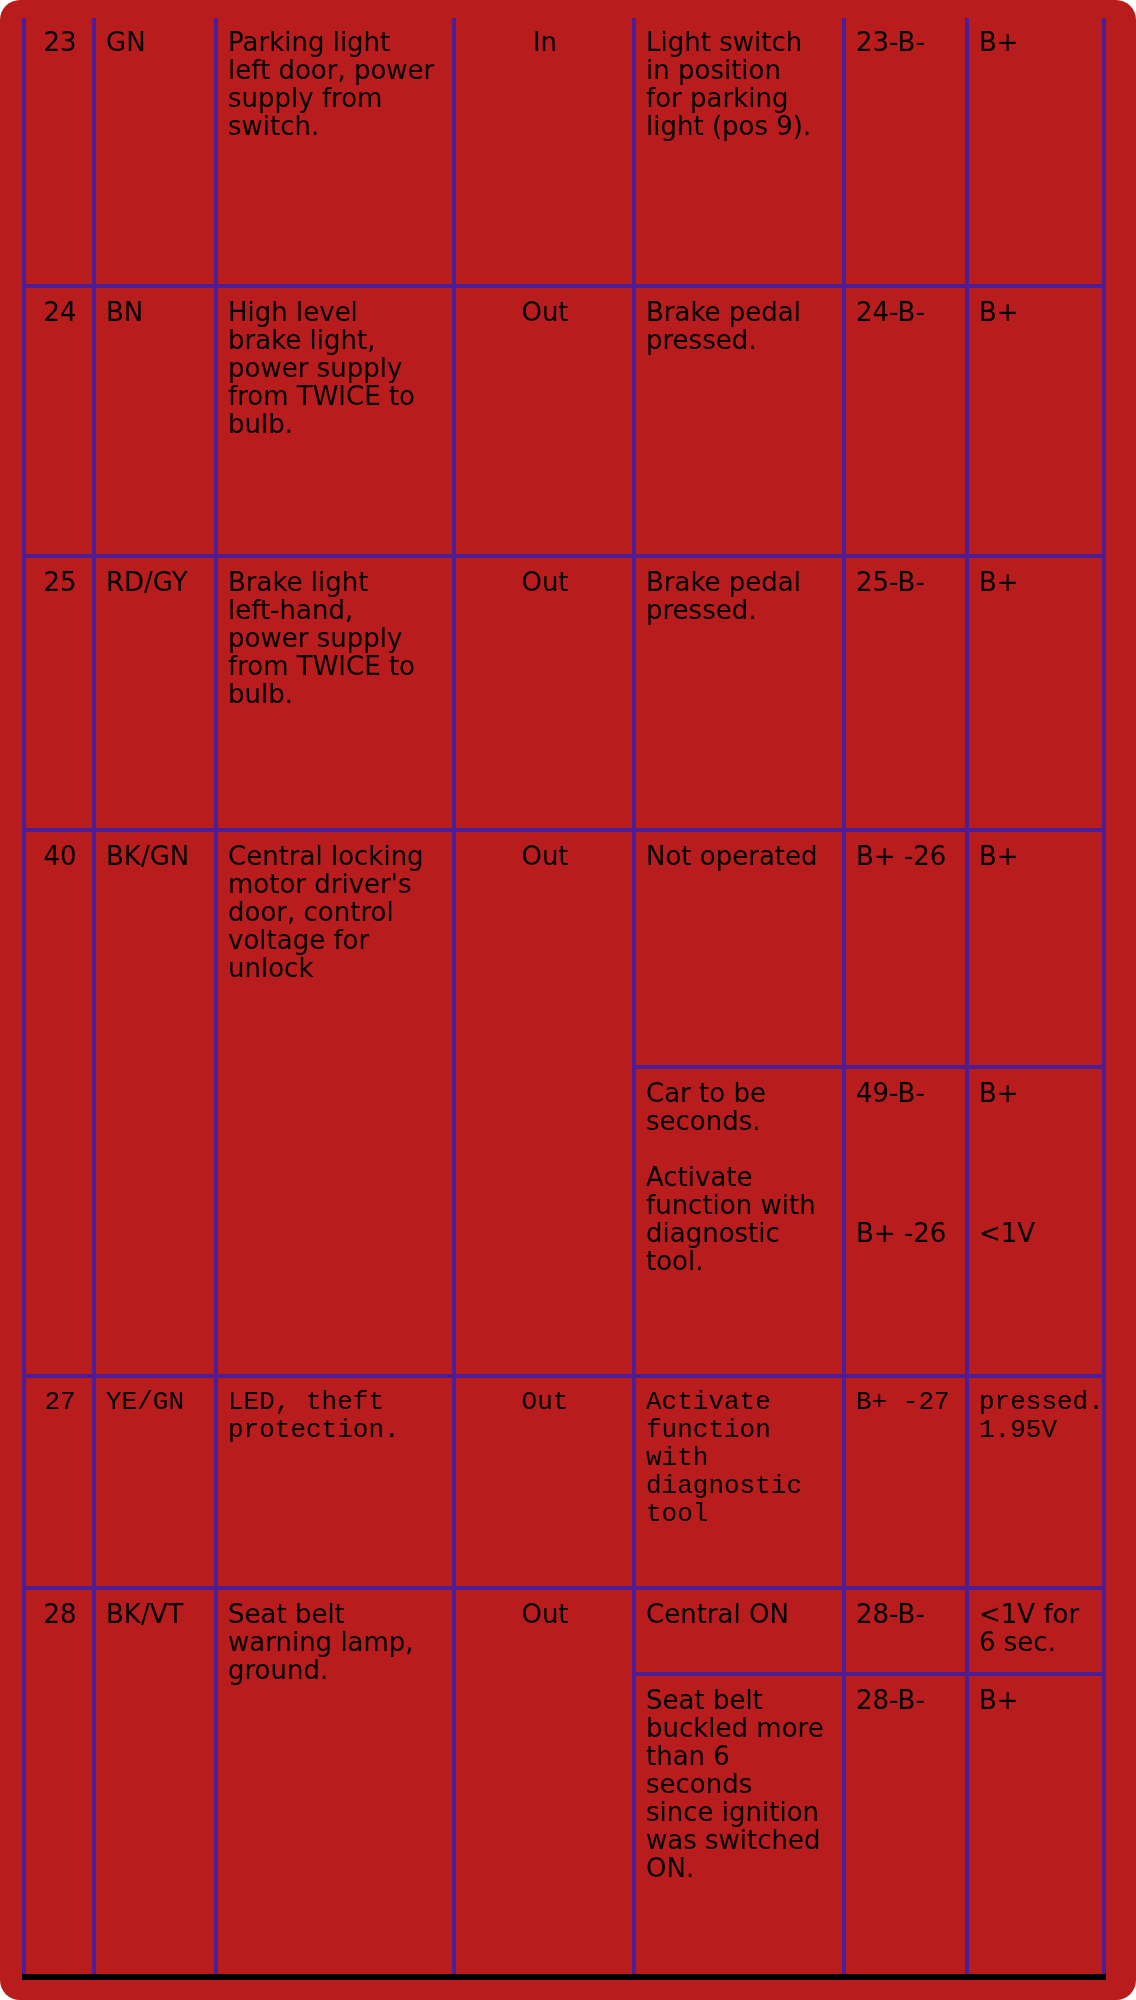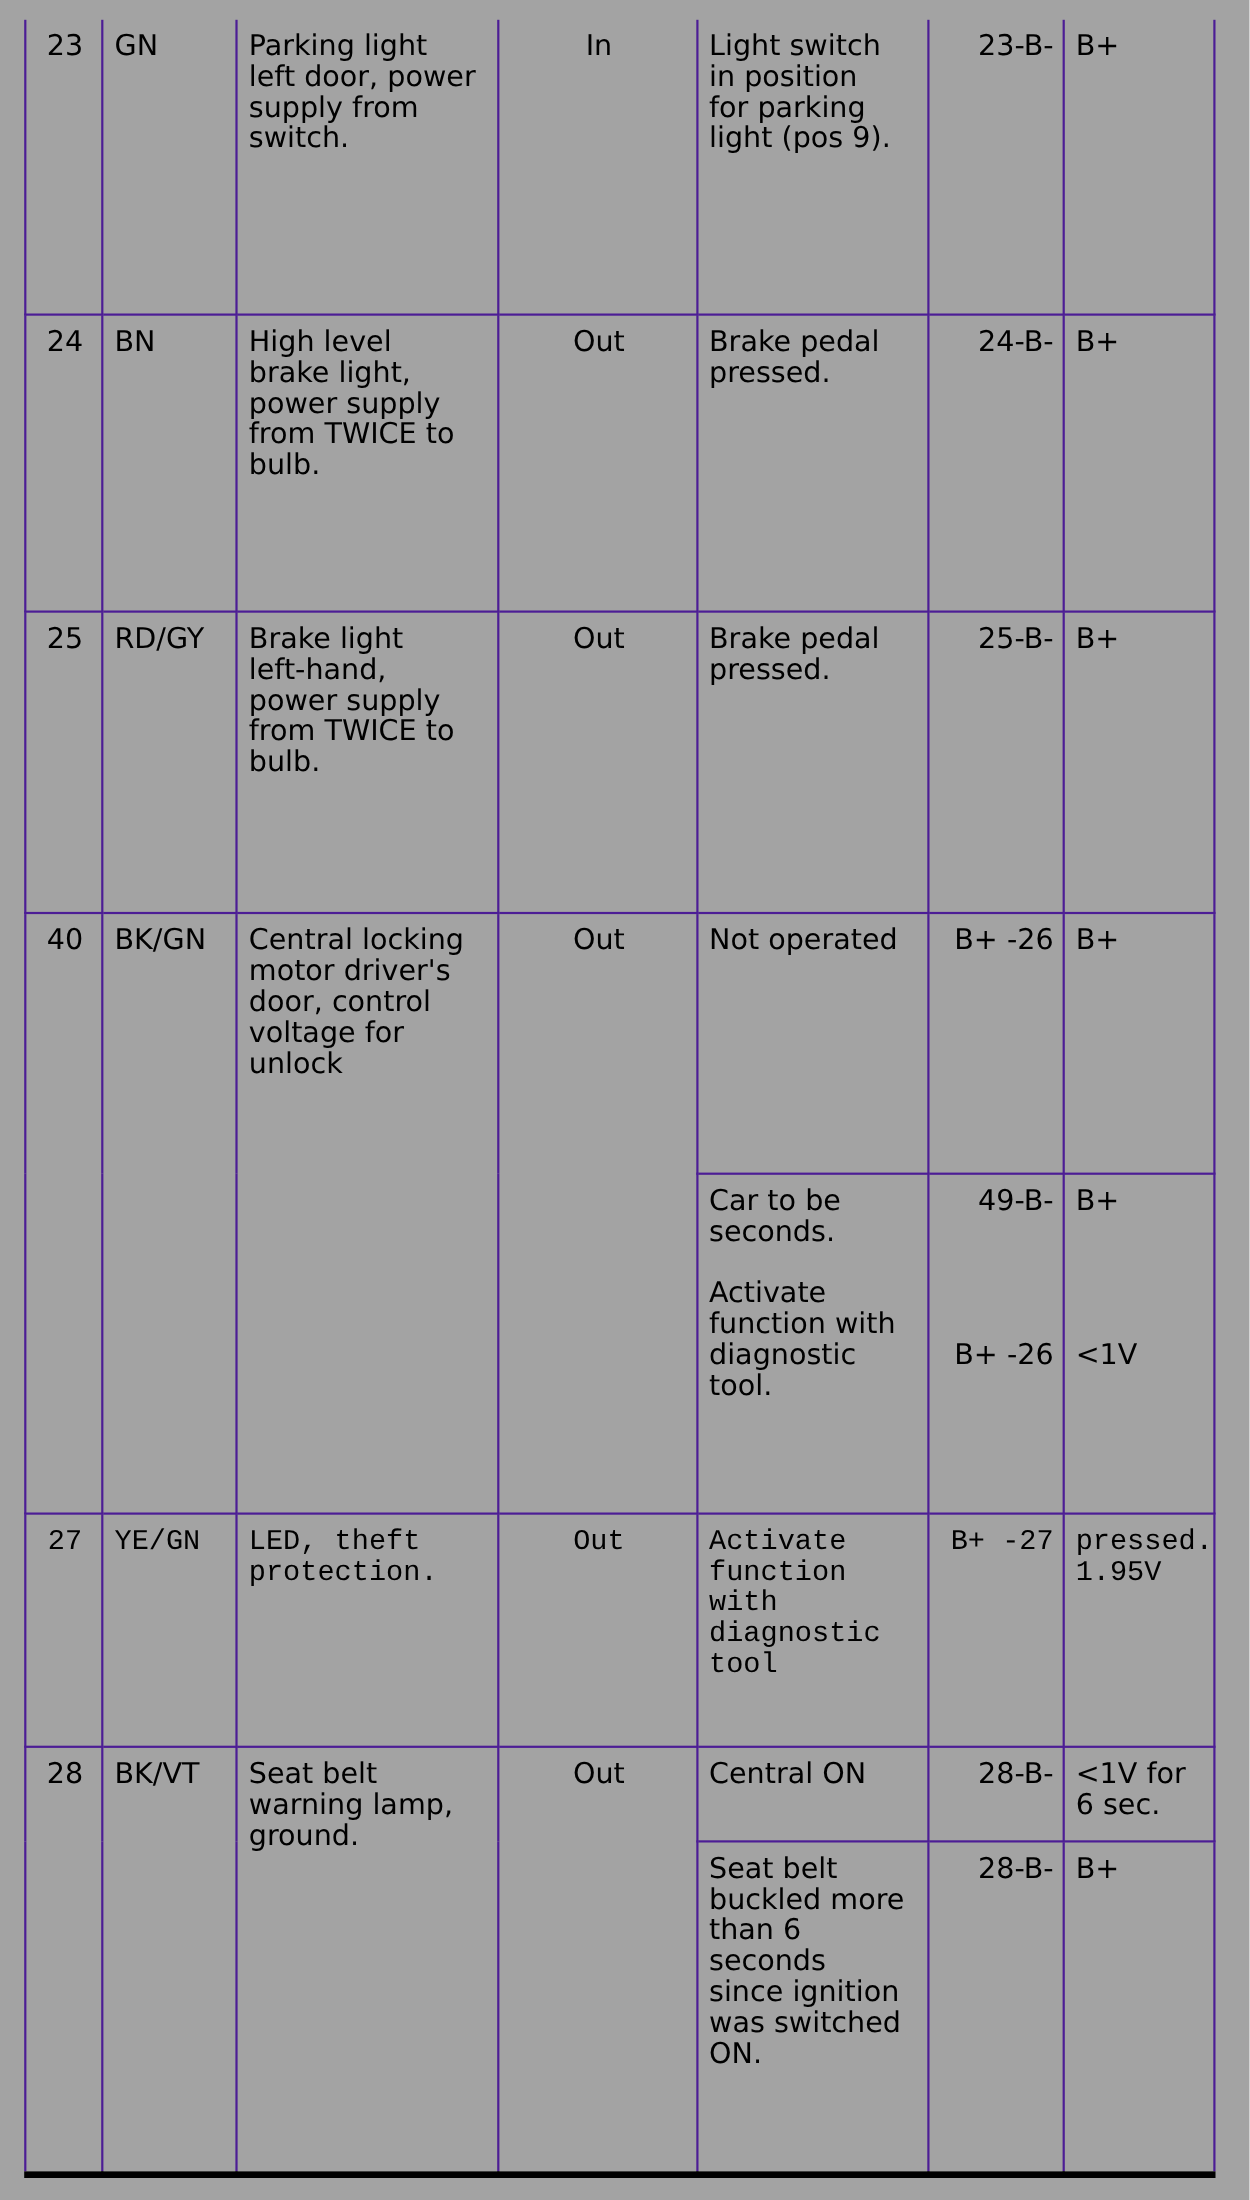--- a/index.html
+++ b/index.html
@@ -8,45 +8,46 @@
     background: #ffffff;
     width: 1136px;
     height: 2000px;
     font-family: "DejaVu Sans", "Liberation Sans", sans-serif;
     color: #000000;
   }
   .page {
     position: relative;
     width: 1136px;
     height: 2000px;
-    background: #a3a3a3;
+    background: #b91c1c;
     overflow: hidden;
+    border-radius: 20px;
   }
   table.pin-table {
     position: absolute;
     left: 22px;
     top: 18px;
     border-collapse: collapse;
     table-layout: fixed;
     width: 1083px;
     border-top: none;
     border-bottom: 6px solid #000;
   }
   table.pin-table td {
-    border: 2px solid #4c1d95;
+    border: 4px solid #4c1d95;
     vertical-align: top;
     padding: 10px 8px 8px 10px;
     font-size: 26px;
     line-height: 28px;
     overflow: hidden;
   }
   tr.top-row > td { border-top: none; }
   td .txt { white-space: pre-line; }
   td.center { text-align: center; padding-left: 4px; padding-right: 4px; }
-  td.measure { text-align: right; padding-left: 4px; padding-right: 4px; }
+  td.measure { text-align: left; padding-left: 4px; padding-right: 4px; }
   .stack2 { margin-top: 112px; }
   
   tr.r23  { height: 268px; }
   tr.r24  { height: 270px; }
   tr.r25  { height: 274px; }
   tr.r26a { height: 237px; }
   tr.r26b { height: 309px; }
   tr.r27  { height: 212px; font-family: Liberation Mono, monospace; }
   tr.r28a { height: 86px;  }
   tr.r28b { height: 303px; }

